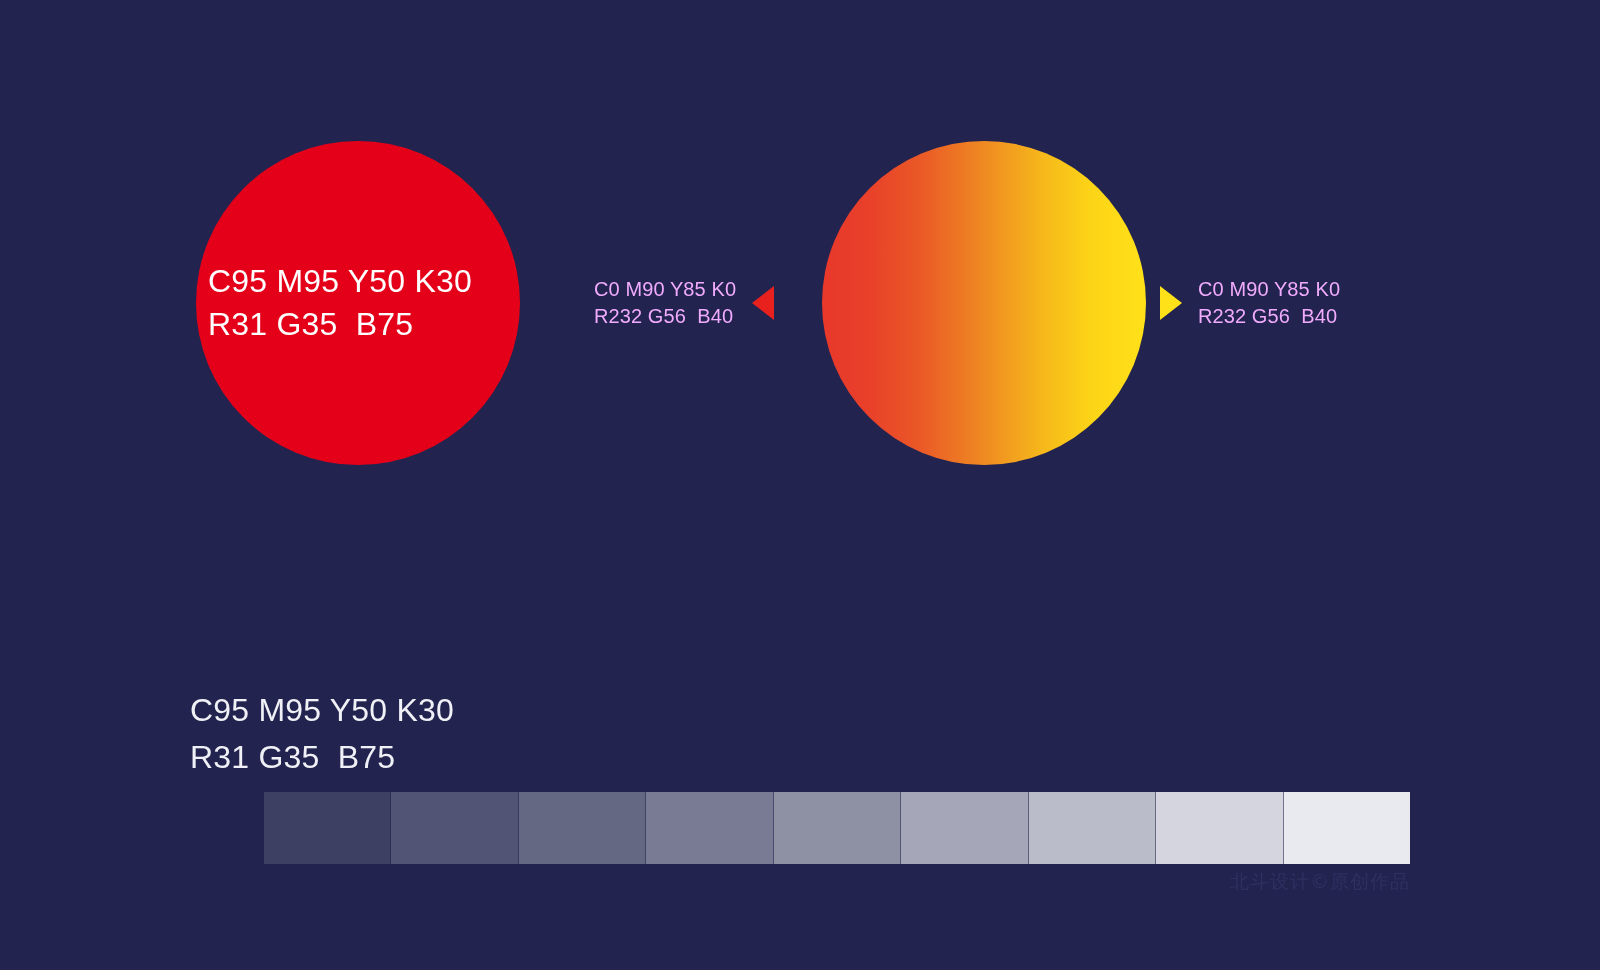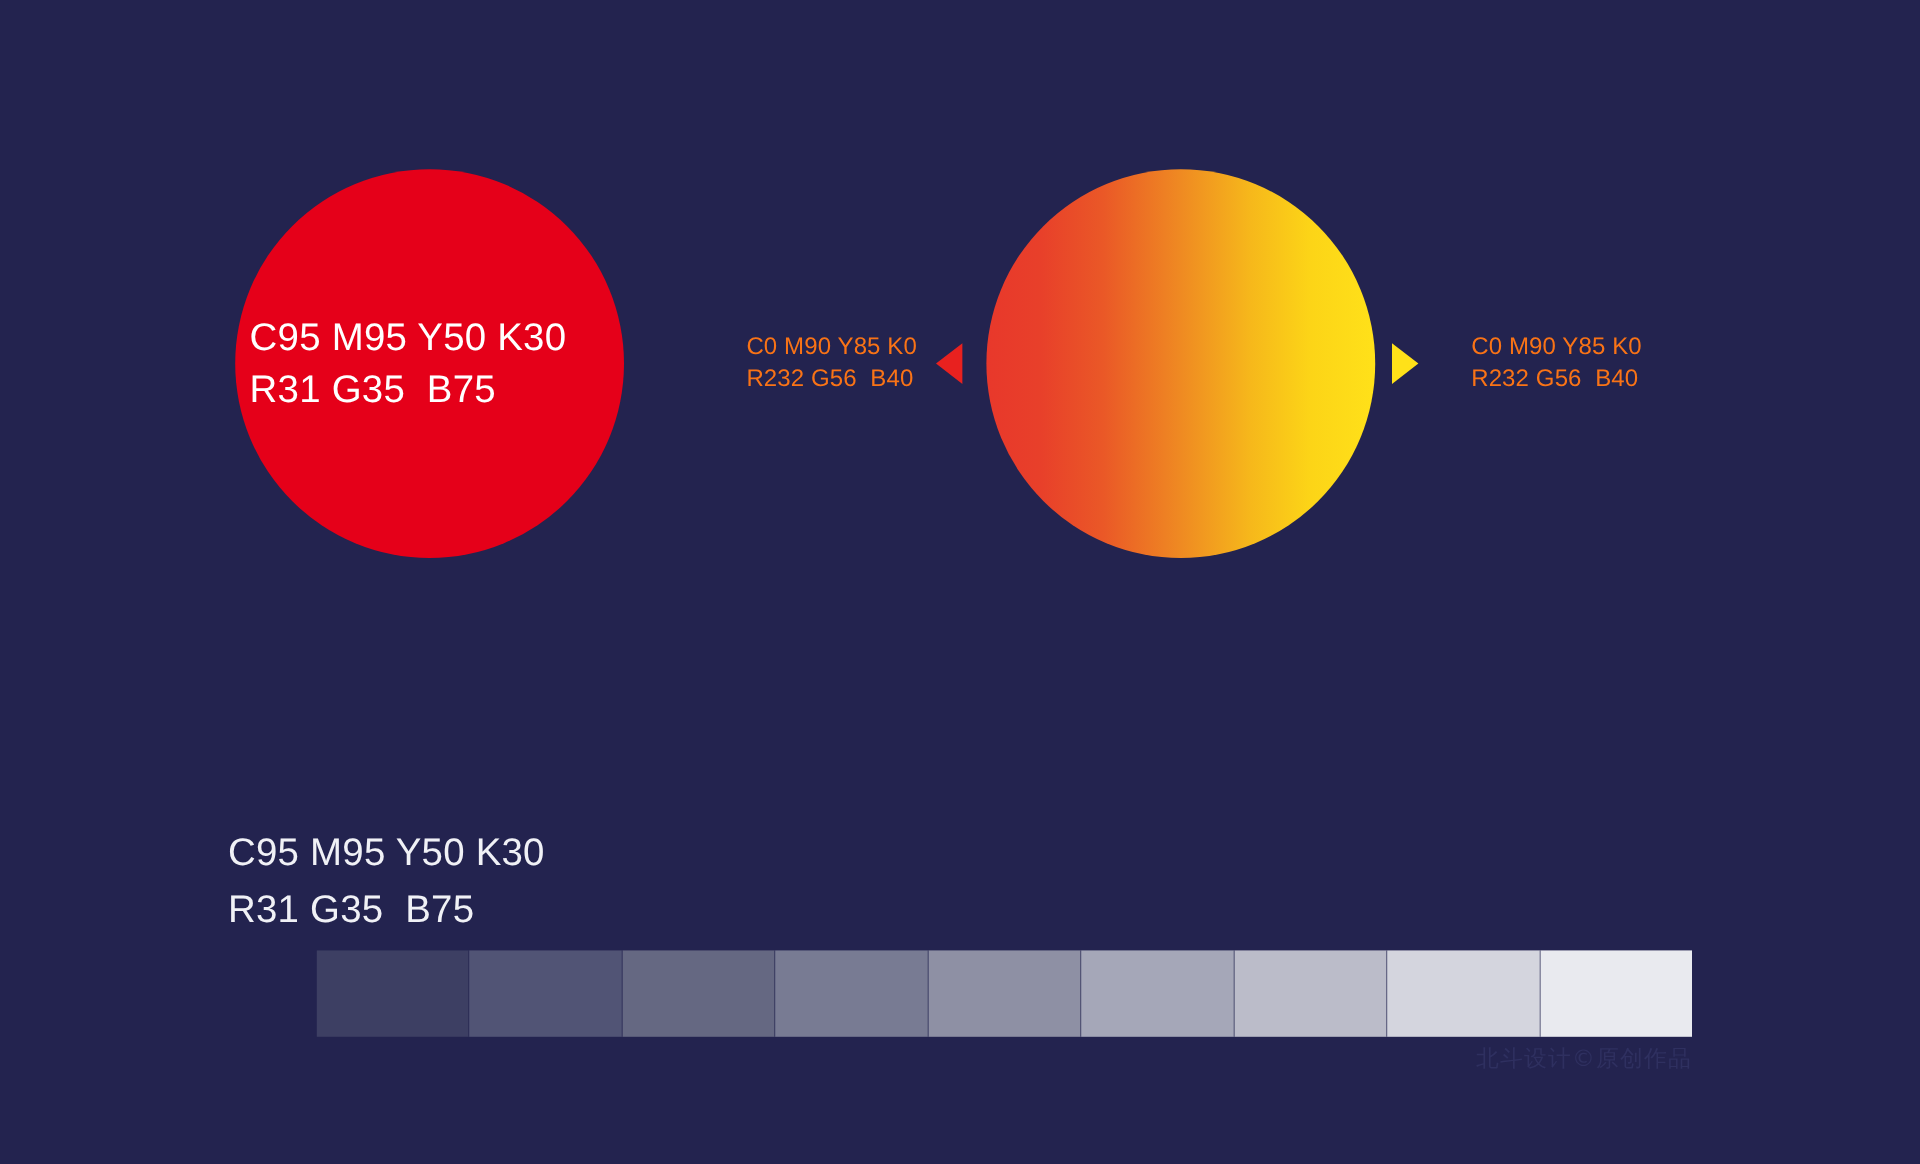--- a/index.html
+++ b/index.html
@@ -70,25 +70,24 @@
   
   .pointer-label {
     position:absolute;
     display:flex;
     align-items:center;
     gap:16px;
     white-space:pre;
   }
 
   .pointer-label .swatch-text {
-    color:#f97316;
+    color:#f0abfc;
     font-size:20px;
     line-height:27px;
     letter-spacing:0.1px;
-    margin-left:28px;
   }
 
   .tri {
     width:0;
     height:0;
     flex:0 0 auto;
   }
 
   .tri-left {
     border-top:17px solid transparent;

